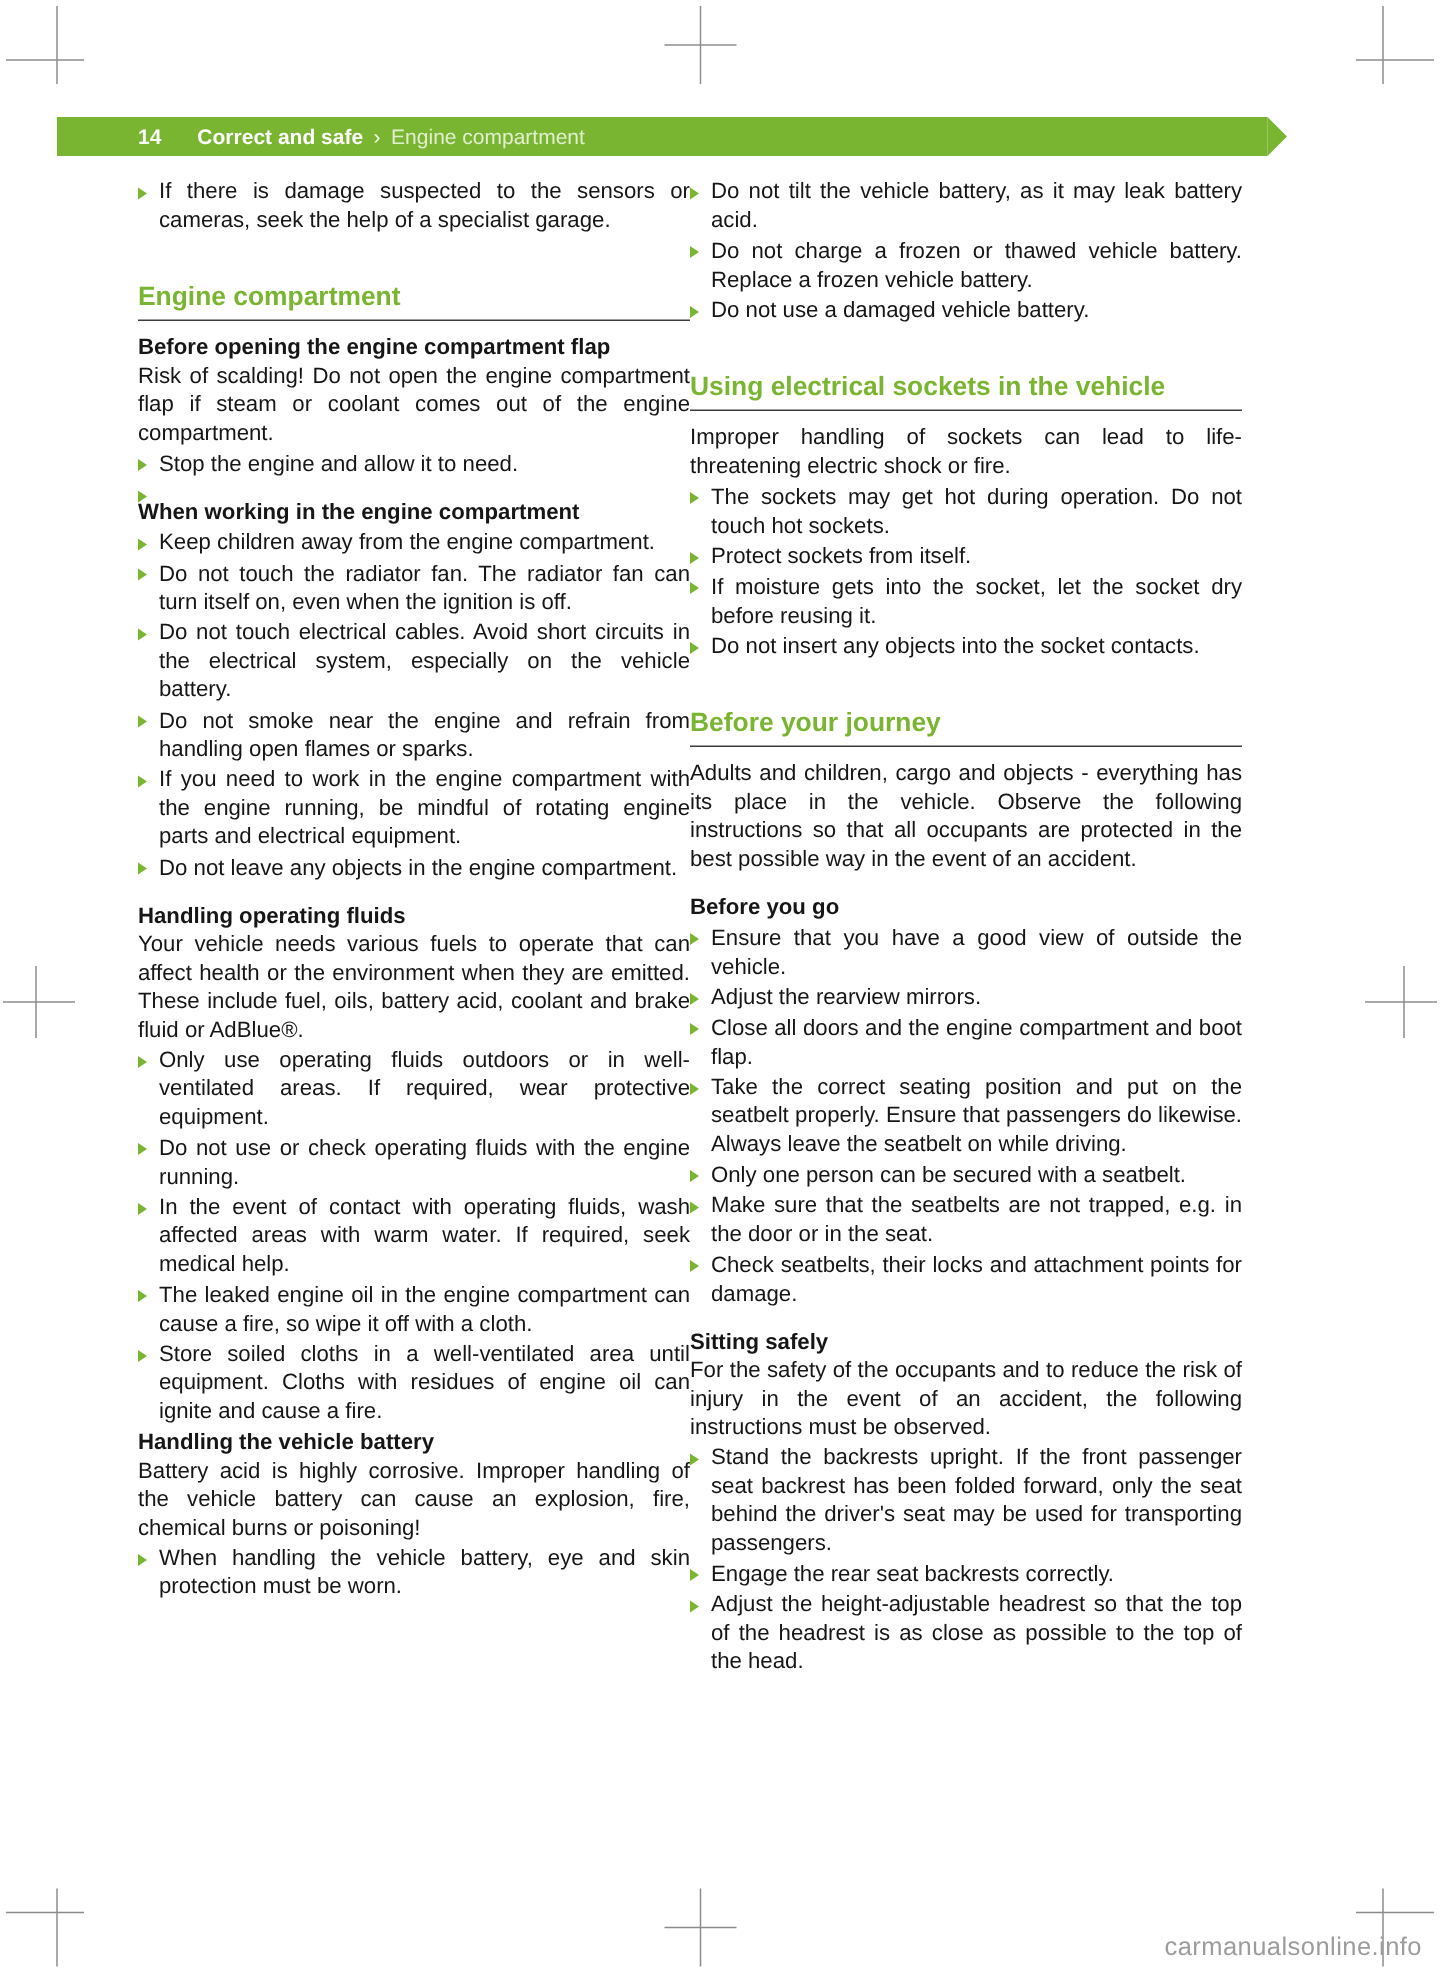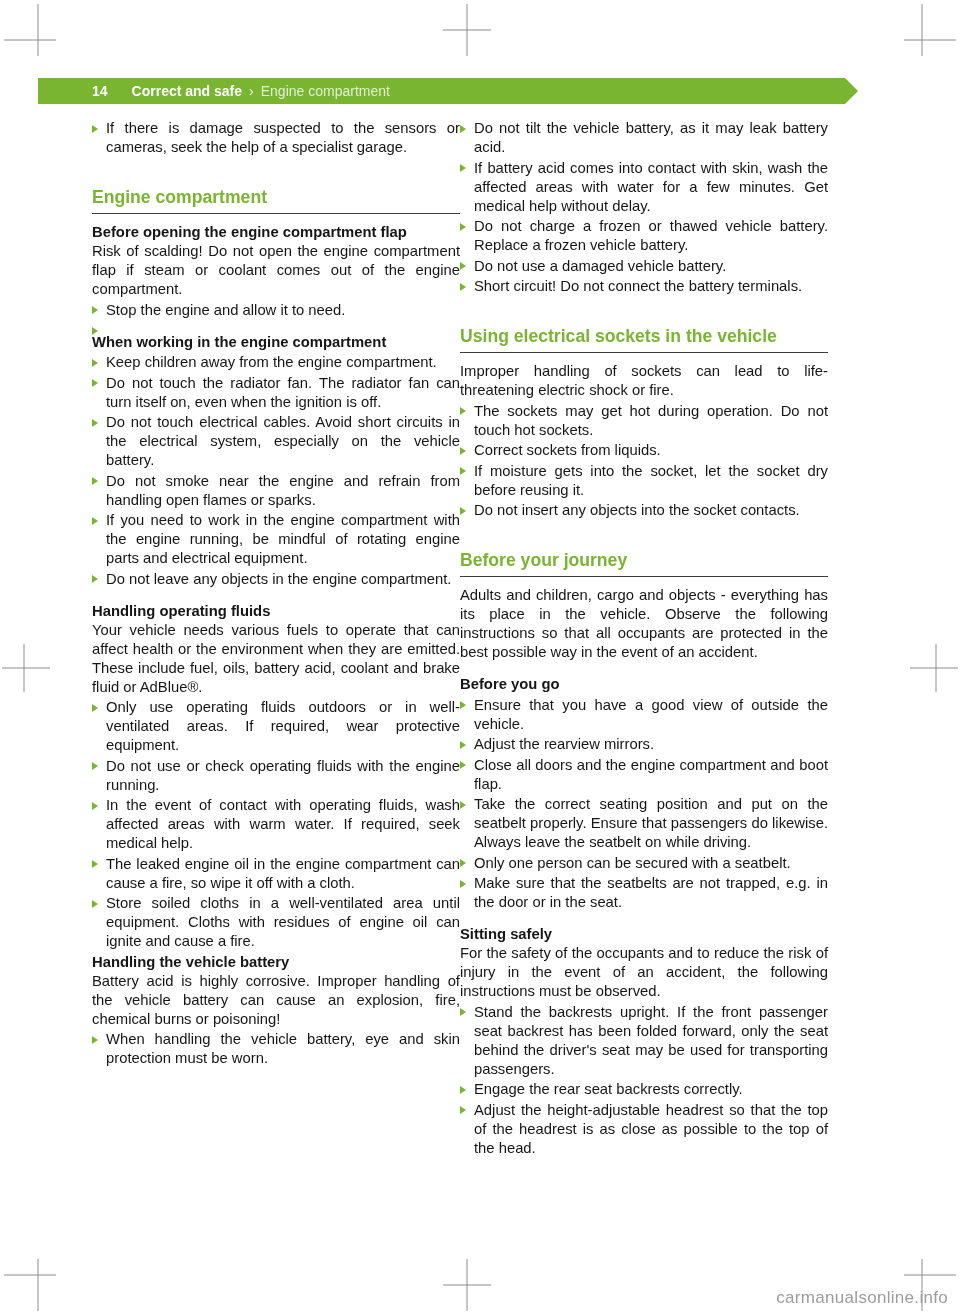--- a/index.html
+++ b/index.html
@@ -140,42 +140,41 @@
     <div class="bullet"><span class="tri"></span><span>Store soiled cloths in a well-ventilated area until equipment. Cloths with residues of engine oil can ignite and cause a fire.</span></div>
 
 
     <div class="subhead" style="margin-top:0">Handling the vehicle battery</div>
     <p class="para">Battery acid is highly corrosive. Improper handling of the vehicle battery can cause an explosion, fire, chemical burns or poisoning!</p>
     <div class="bullet"><span class="tri"></span><span>When handling the vehicle battery, eye and skin protection must be worn.</span></div>
   </section>
 
   <section class="col">
     <div class="bullet" style="margin-top:0"><span class="tri"></span><span>Do not tilt the vehicle battery, as it may leak battery acid.</span></div>
-    <div class="bullet"><span class="tri"></span><span>If battery acid comes into contact with skin, wash the affected areas with water for a few minutes. Get medical help without delay.</span></div>
     <div class="bullet"><span class="tri"></span><span>Do not charge a frozen or thawed vehicle battery. Replace a frozen vehicle battery.</span></div>
     <div class="bullet"><span class="tri"></span><span>Do not use a damaged vehicle battery.</span></div>
-    <div class="bullet"><span class="tri"></span><span>Short circuit! Do not connect the battery terminals.</span></div>
 
     <h2 class="h2">Using electrical sockets in the vehicle</h2>
     <p class="para">Improper handling of sockets can lead to life-threatening electric shock or fire.</p>
     <div class="bullet"><span class="tri"></span><span>The sockets may get hot during operation. Do not touch hot sockets.</span></div>
-    <div class="bullet"><span class="tri"></span><span>Correct sockets from liquids.</span></div>
+    <div class="bullet"><span class="tri"></span><span>Protect sockets from itself.</span></div>
     <div class="bullet"><span class="tri"></span><span>If moisture gets into the socket, let the socket dry before reusing it.</span></div>
     <div class="bullet"><span class="tri"></span><span>Do not insert any objects into the socket contacts.</span></div>
 
     <h2 class="h2">Before your journey</h2>
     <p class="para">Adults and children, cargo and objects - everything has its place in the vehicle. Observe the following instructions so that all occupants are protected in the best possible way in the event of an accident.</p>
 
     <div class="subhead">Before you go</div>
     <div class="bullet"><span class="tri"></span><span>Ensure that you have a good view of outside the vehicle.</span></div>
     <div class="bullet"><span class="tri"></span><span>Adjust the rearview mirrors.</span></div>
     <div class="bullet"><span class="tri"></span><span>Close all doors and the engine compartment and boot flap.</span></div>
     <div class="bullet"><span class="tri"></span><span>Take the correct seating position and put on the seatbelt properly. Ensure that passengers do likewise. Always leave the seatbelt on while driving.</span></div>
     <div class="bullet"><span class="tri"></span><span>Only one person can be secured with a seatbelt.</span></div>
     <div class="bullet"><span class="tri"></span><span>Make sure that the seatbelts are not trapped, e.g. in the door or in the seat.</span></div>
+    <div class="bullet"><span class="tri"></span><span>Check seatbelts, their locks and attachment points for damage.</span></div>
 
     <div class="subhead">Sitting safely</div>
     <p class="para">For the safety of the occupants and to reduce the risk of injury in the event of an accident, the following instructions must be observed.</p>
     <div class="bullet"><span class="tri"></span><span>Stand the backrests upright. If the front passenger seat backrest has been folded forward, only the seat behind the driver's seat may be used for transporting passengers.</span></div>
     <div class="bullet"><span class="tri"></span><span>Engage the rear seat backrests correctly.</span></div>
     <div class="bullet"><span class="tri"></span><span>Adjust the height-adjustable headrest so that the top of the headrest is as close as possible to the top of the head.</span></div>
   </section>
 
 </main>
 

